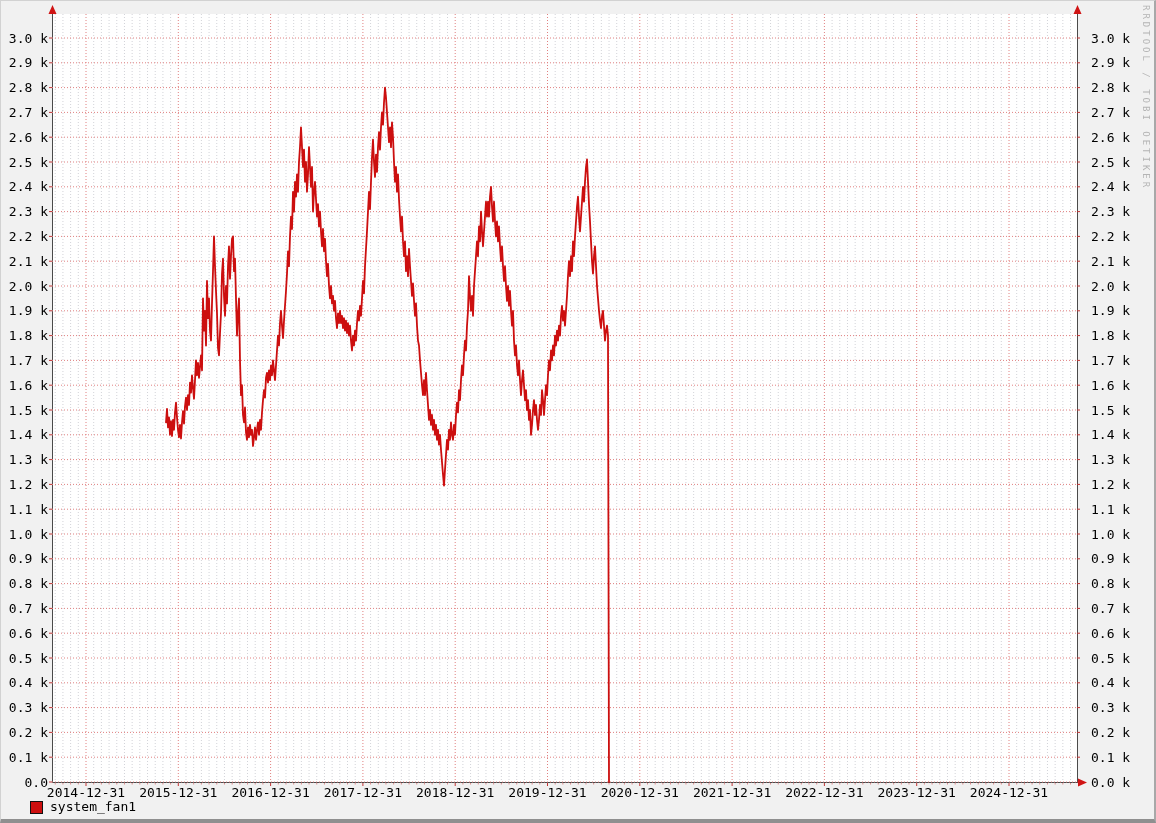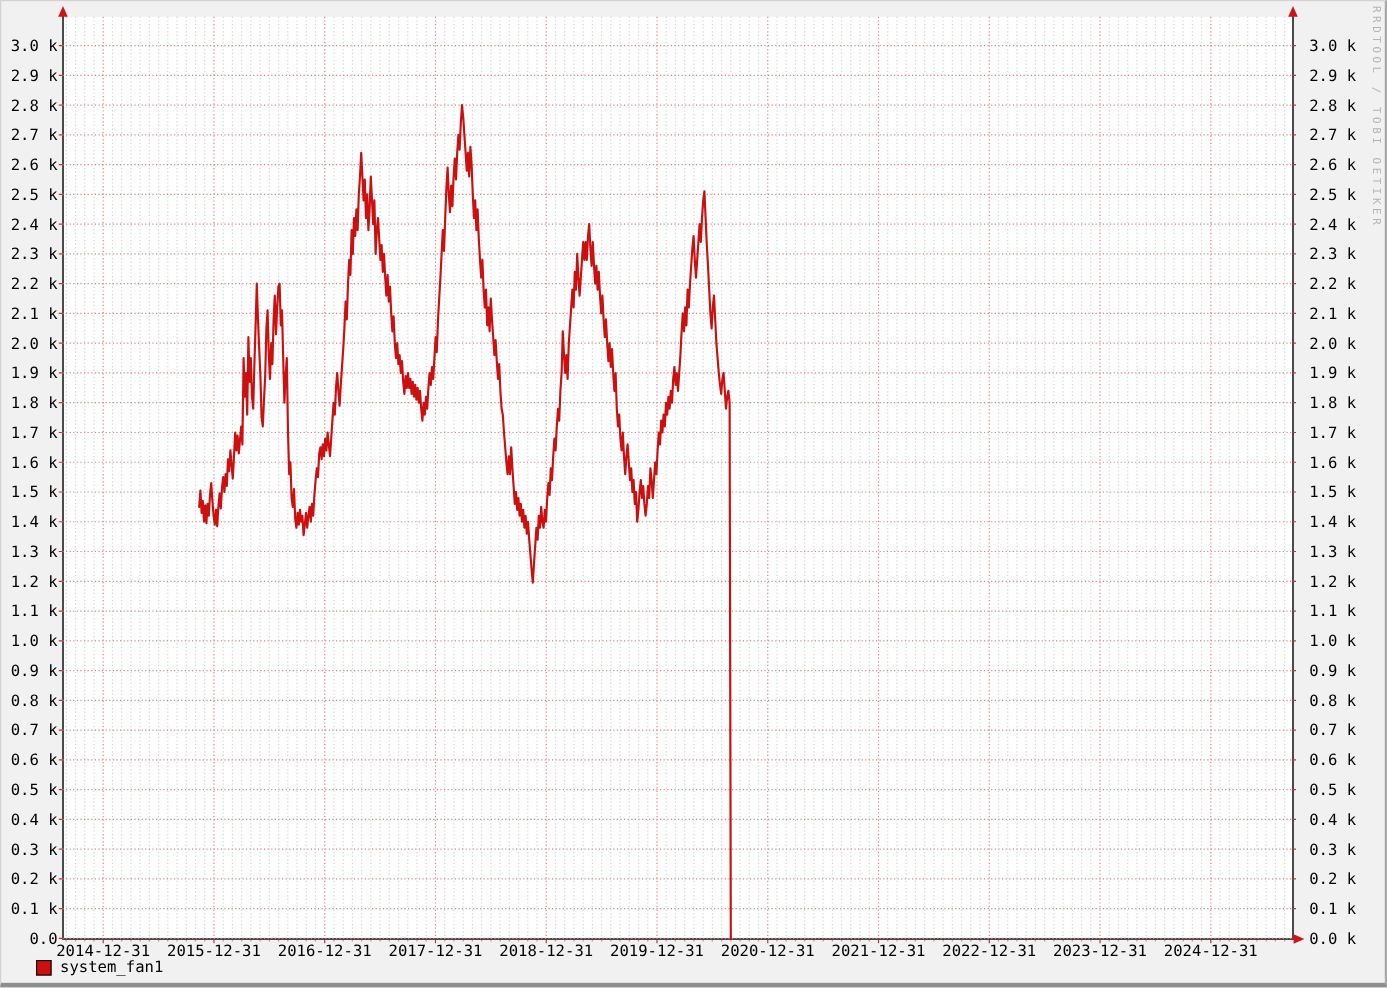--- a/index.html
+++ b/index.html
@@ -12,21 +12,21 @@
     border-left:1px solid #d2d2d2;
     border-right:2px solid #a8a8a8;
     border-bottom:4px solid #8f8f8f;
     overflow:hidden;
     font-family:"DejaVu Sans Mono","Liberation Mono",monospace;
   }
   #chart{position:absolute;left:0;top:0;}
   .tick-label{font-family:"DejaVu Sans Mono","Liberation Mono",monospace;font-size:13px;fill:#000;}
   .legend{
     position:absolute;left:29px;top:799px;
-    display:flex;align-items:flex-start;gap:7px;
+    display:flex;align-items:center;gap:7px;
     font-size:13px;color:#000;line-height:14px;
   }
   .legend .swatch{display:inline-block;width:11px;height:11px;border:1px solid #111;}
   .watermark{
     position:absolute;top:4px;right:3px;
     writing-mode:vertical-rl;
     font-size:9px;letter-spacing:3px;
     color:#b4b4b4;
     user-select:none;
   }

